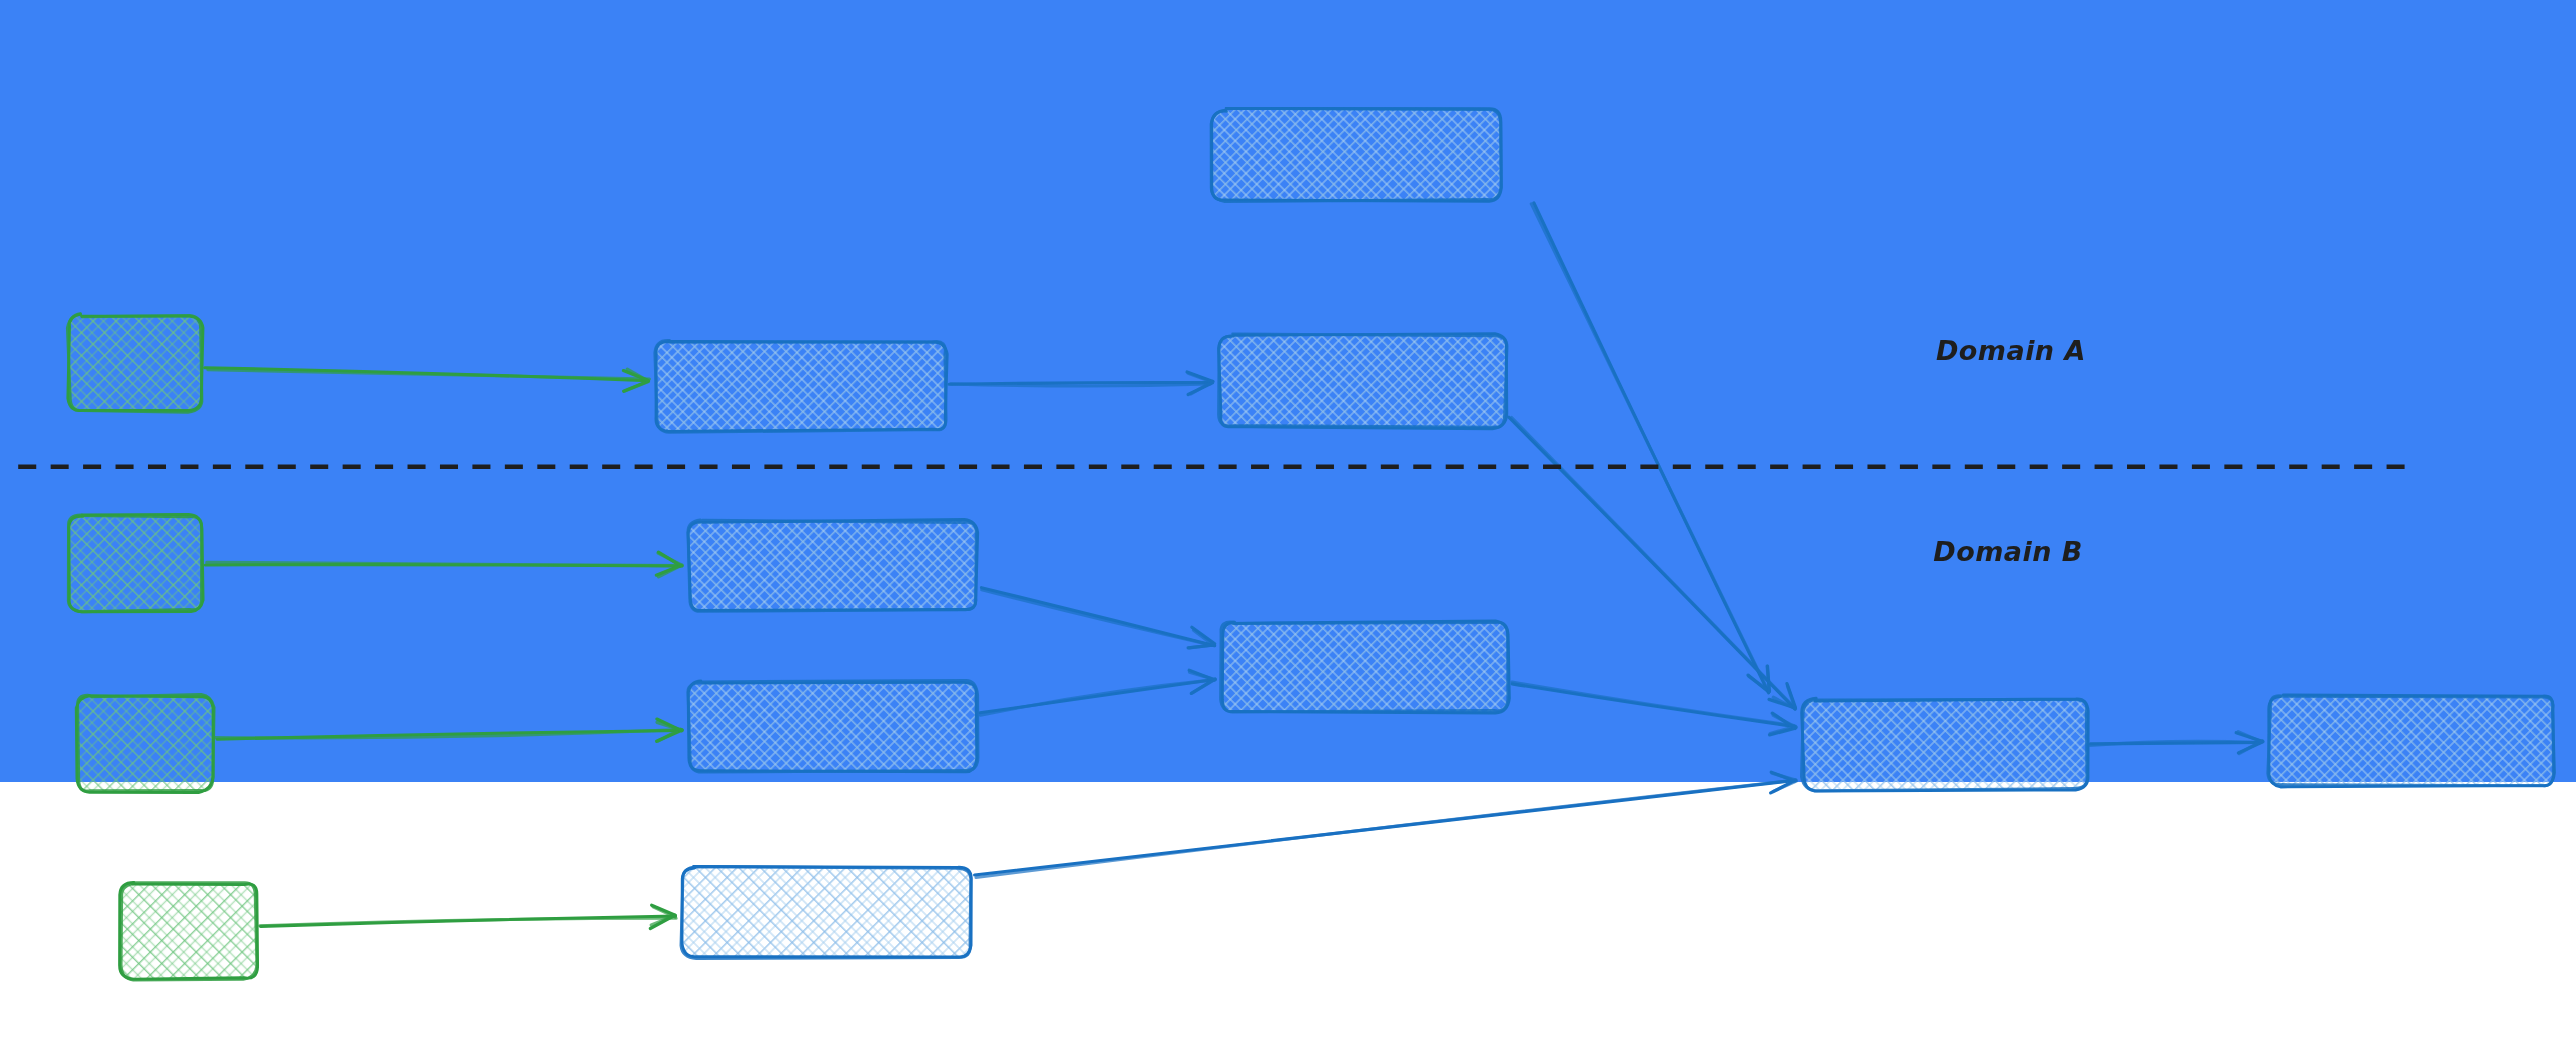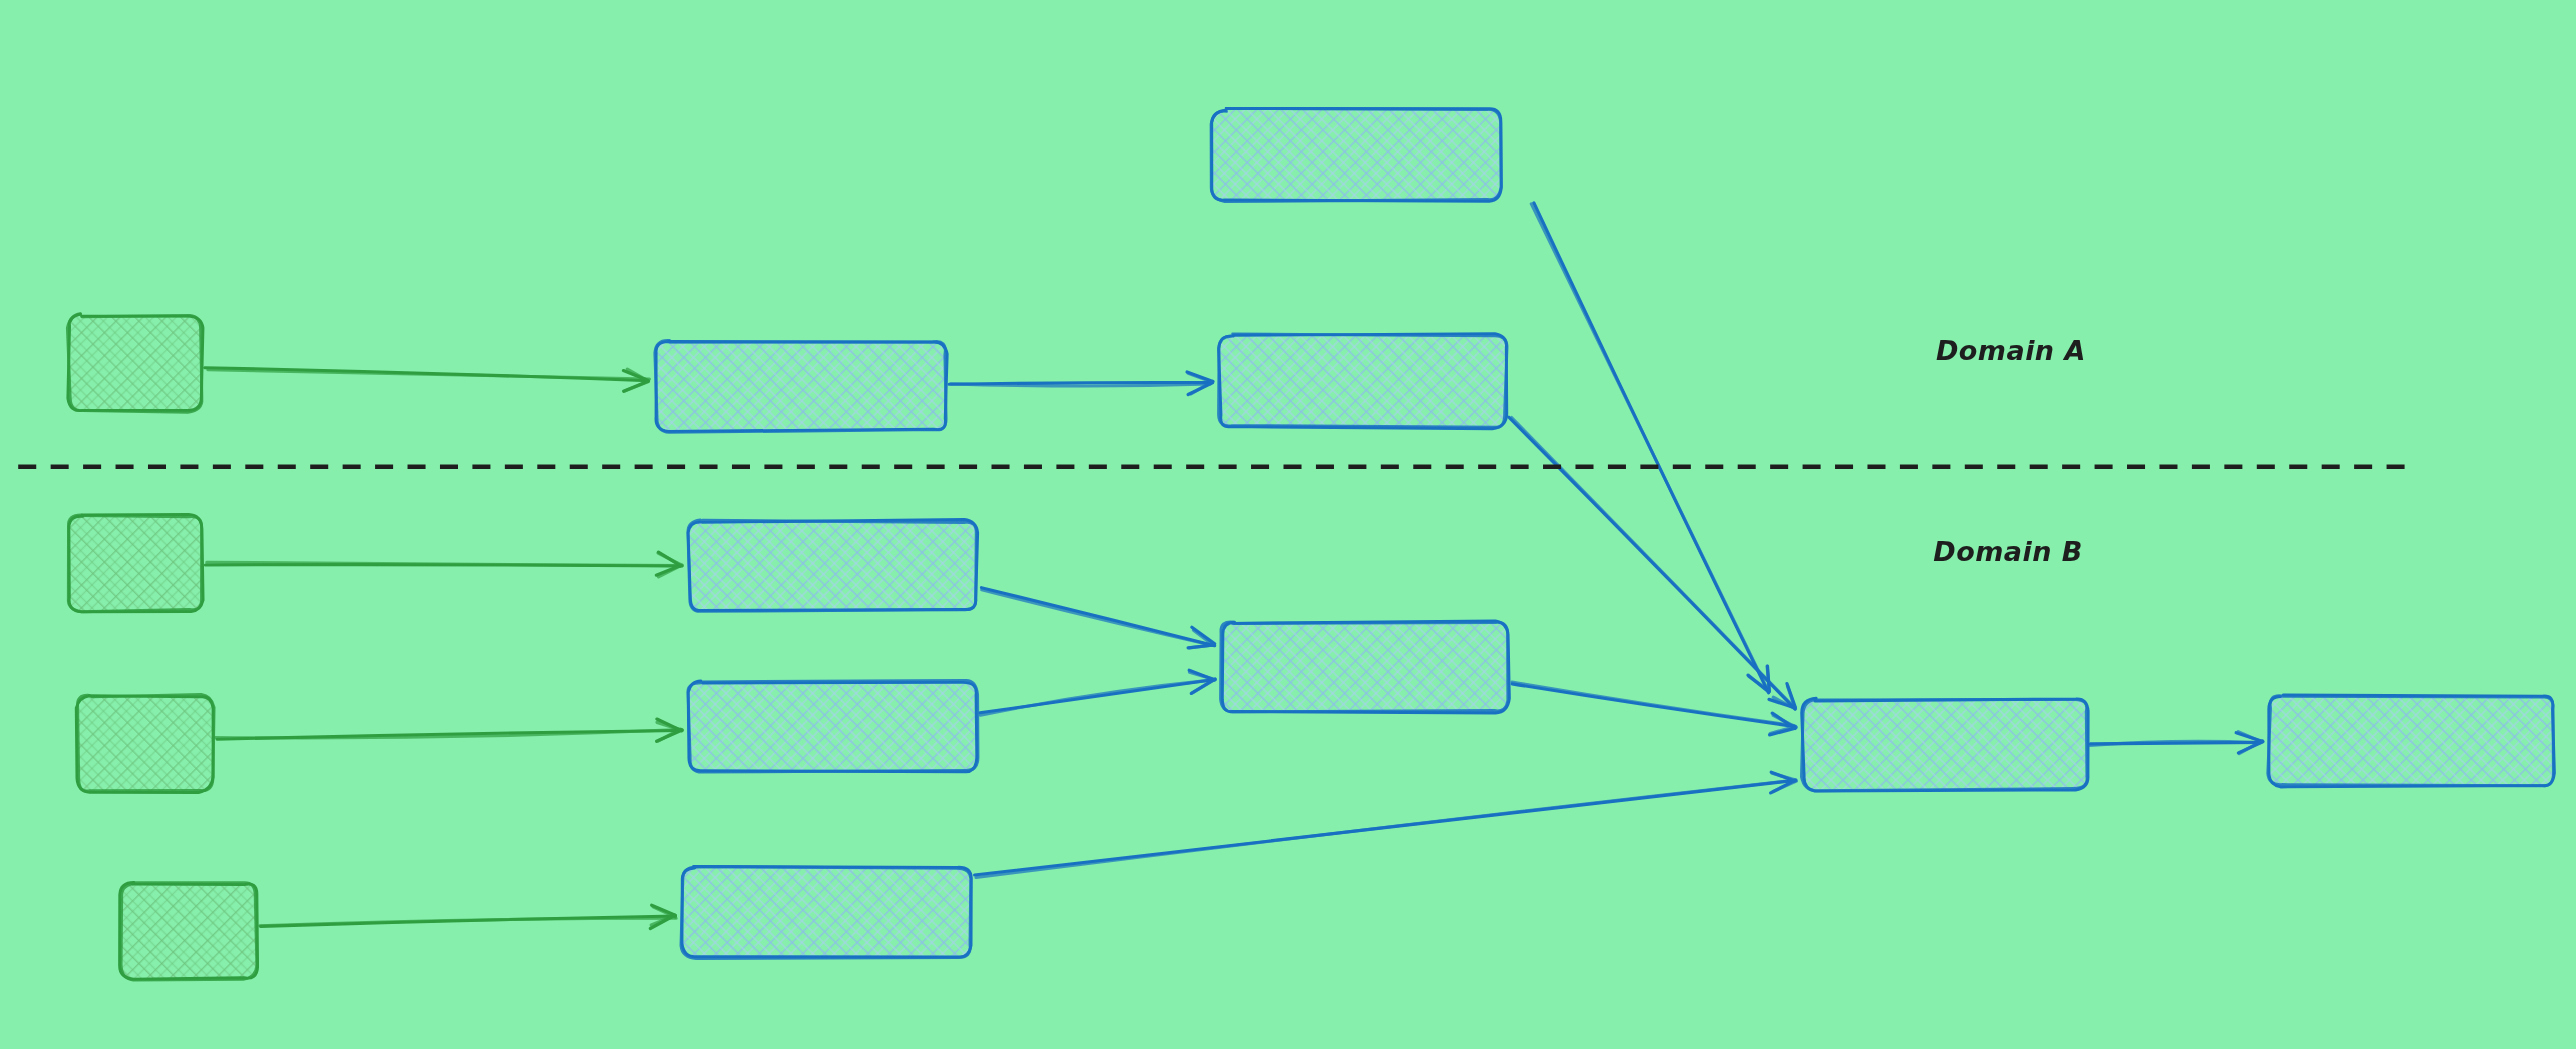--- a/index.html
+++ b/index.html
@@ -9,22 +9,22 @@
   }
   body {
     width: 2576px;
     height: 1049px;
     overflow: hidden;
     font-family: "DejaVu Sans", sans-serif;
   }
   #diagram-root {
     position: relative;
     width: 2576px;
-    height: 1049px;
-    background: #86efac;
+    height: 782px;
+    background: #3b82f6;
   }
   svg.canvas {
     position: absolute;
     inset: 0;
     width: 2576px;
     height: 1049px;
     display: block;
   }
   .domain-label {
     font-family: "DejaVu Sans", sans-serif;

